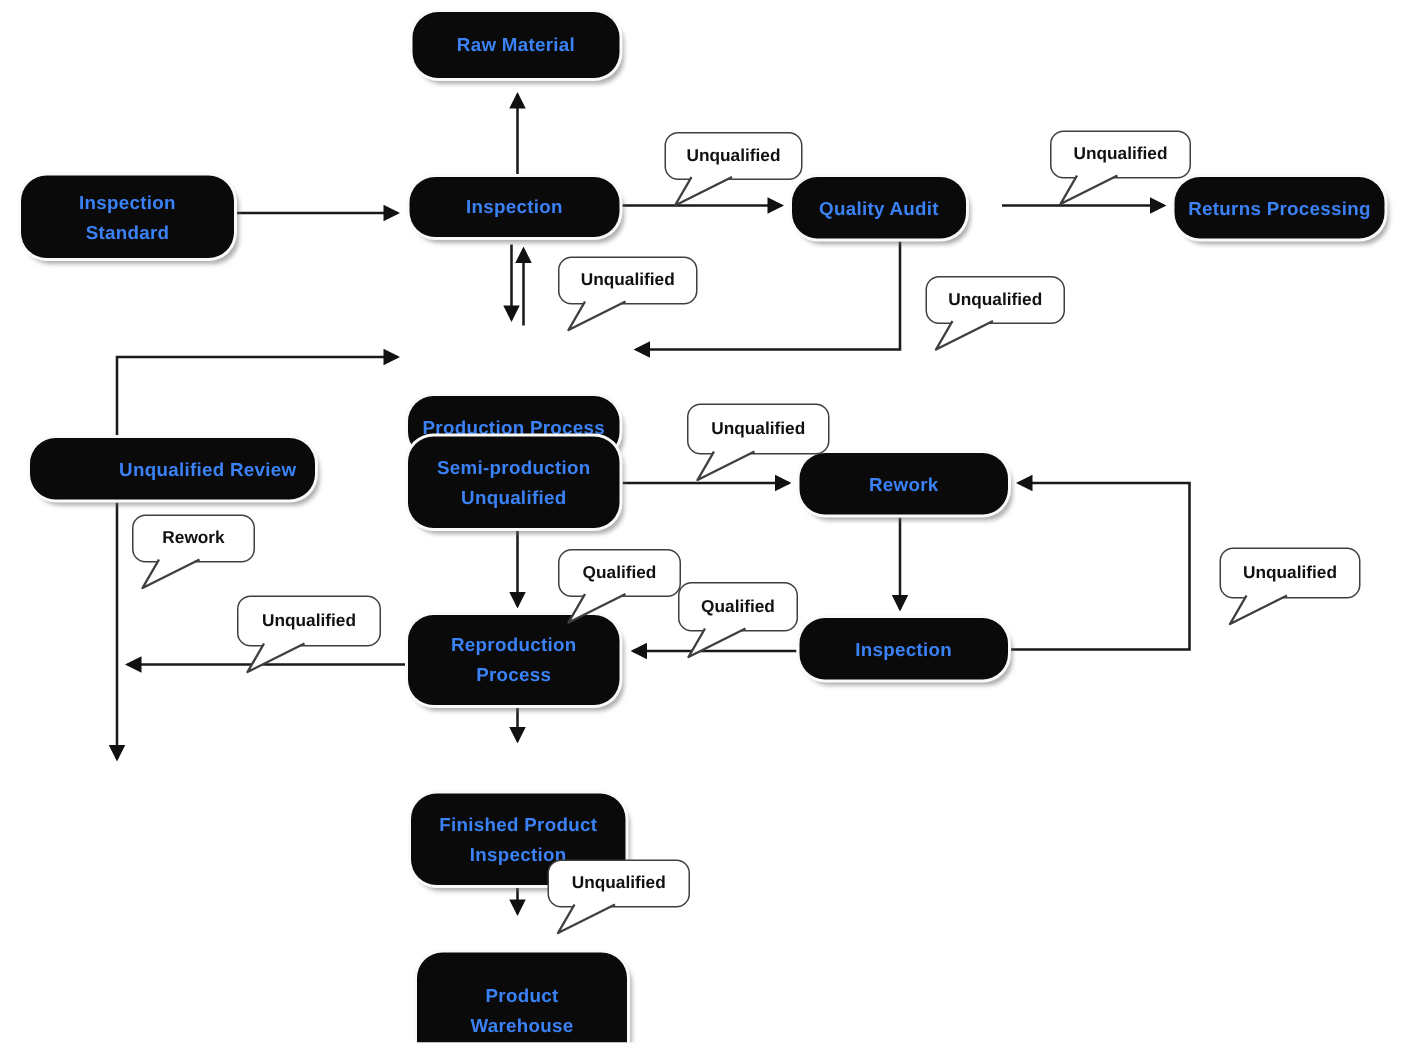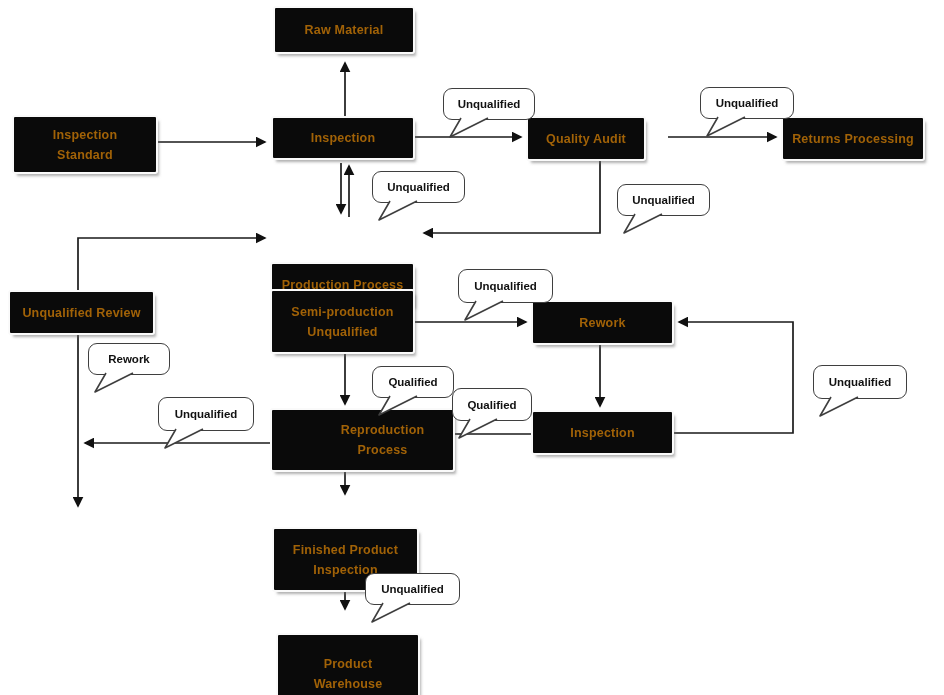--- a/index.html
+++ b/index.html
@@ -3,46 +3,46 @@
 <meta charset="utf-8">
 <style>
   html,body{margin:0;padding:0;background:#ffffff;}
   .canvas{
     position:relative;width:944px;height:695px;background:#ffffff;overflow:hidden;
     font-family:"Liberation Sans", sans-serif;
   }
   .edges{position:absolute;left:0;top:0;z-index:1;}
   .node{
     position:absolute;z-index:2;
-    background:#0a0a0a;color:#a16207;
-    border-radius:1px;
+    background:#0a0a0a;color:#3b82f6;
+    border-radius:17px;
     box-shadow:0 0 0 2px #fafafa, 3px 4px 3px rgba(110,110,110,0.55);
     display:flex;align-items:center;justify-content:center;
     text-align:center;font-weight:bold;font-size:12.5px;line-height:20px;
     white-space:pre-line;letter-spacing:0.2px;
   }
   .bubble{
     position:absolute;z-index:3;
     background:#ffffff;border:1.6px solid #3f3f3f;border-radius:9px;
     display:flex;align-items:center;justify-content:center;
     font-weight:bold;font-size:11.5px;color:#111111;white-space:nowrap;
   }
   .bubble .tail{position:absolute;left:5px;top:calc(100% - 2px);overflow:visible;}
   
   #n-raw{left:275px;top:8px;width:138px;height:44px;}
   #n-std{left:14px;top:117px;width:142px;height:55px;}
   #n-insp1{left:273px;top:118px;width:140px;height:40px;}
   #n-qa{left:528px;top:118px;width:116px;height:41px;}
   #n-ret{left:783px;top:118px;width:140px;height:41px;}
   #n-pp{left:272px;top:220px;width:141px;height:41px;margin-top:44px;}
-  #n-ur{left:10px;top:292px;width:143px;height:41px;}
+  #n-ur{left:20px;top:292px;width:143px;height:41px;padding-left:47px;}
   #n-semi{left:272px;top:291px;width:141px;height:61px;}
   #n-rw{left:533px;top:302px;width:139px;height:41px;}
   #n-insp2{left:533px;top:412px;width:139px;height:41px;}
-  #n-rp{left:272px;top:410px;width:141px;height:60px;padding-left:40px;}
+  #n-rp{left:272px;top:410px;width:141px;height:60px;}
   #n-wh{left:10px;top:512px;width:141px;height:45px;}
   #n-fpi{left:274px;top:484px;width:143px;height:61px;margin-top:45px;}
   #n-pw{left:278px;top:615px;width:140px;height:78px;margin-top:20px;}
   
   #b-unq-a{left:443px;top:88px;width:90px;height:30px;}
   #b-unq-b{left:700px;top:87px;width:92px;height:30px;}
   #b-unq-c{left:372px;top:171px;width:91px;height:30px;}
   #b-unq-d{left:617px;top:184px;width:91px;height:30px;}
   #b-unq-e{left:458px;top:269px;width:93px;height:32px;}
   #b-rework{left:88px;top:343px;width:80px;height:30px;}

